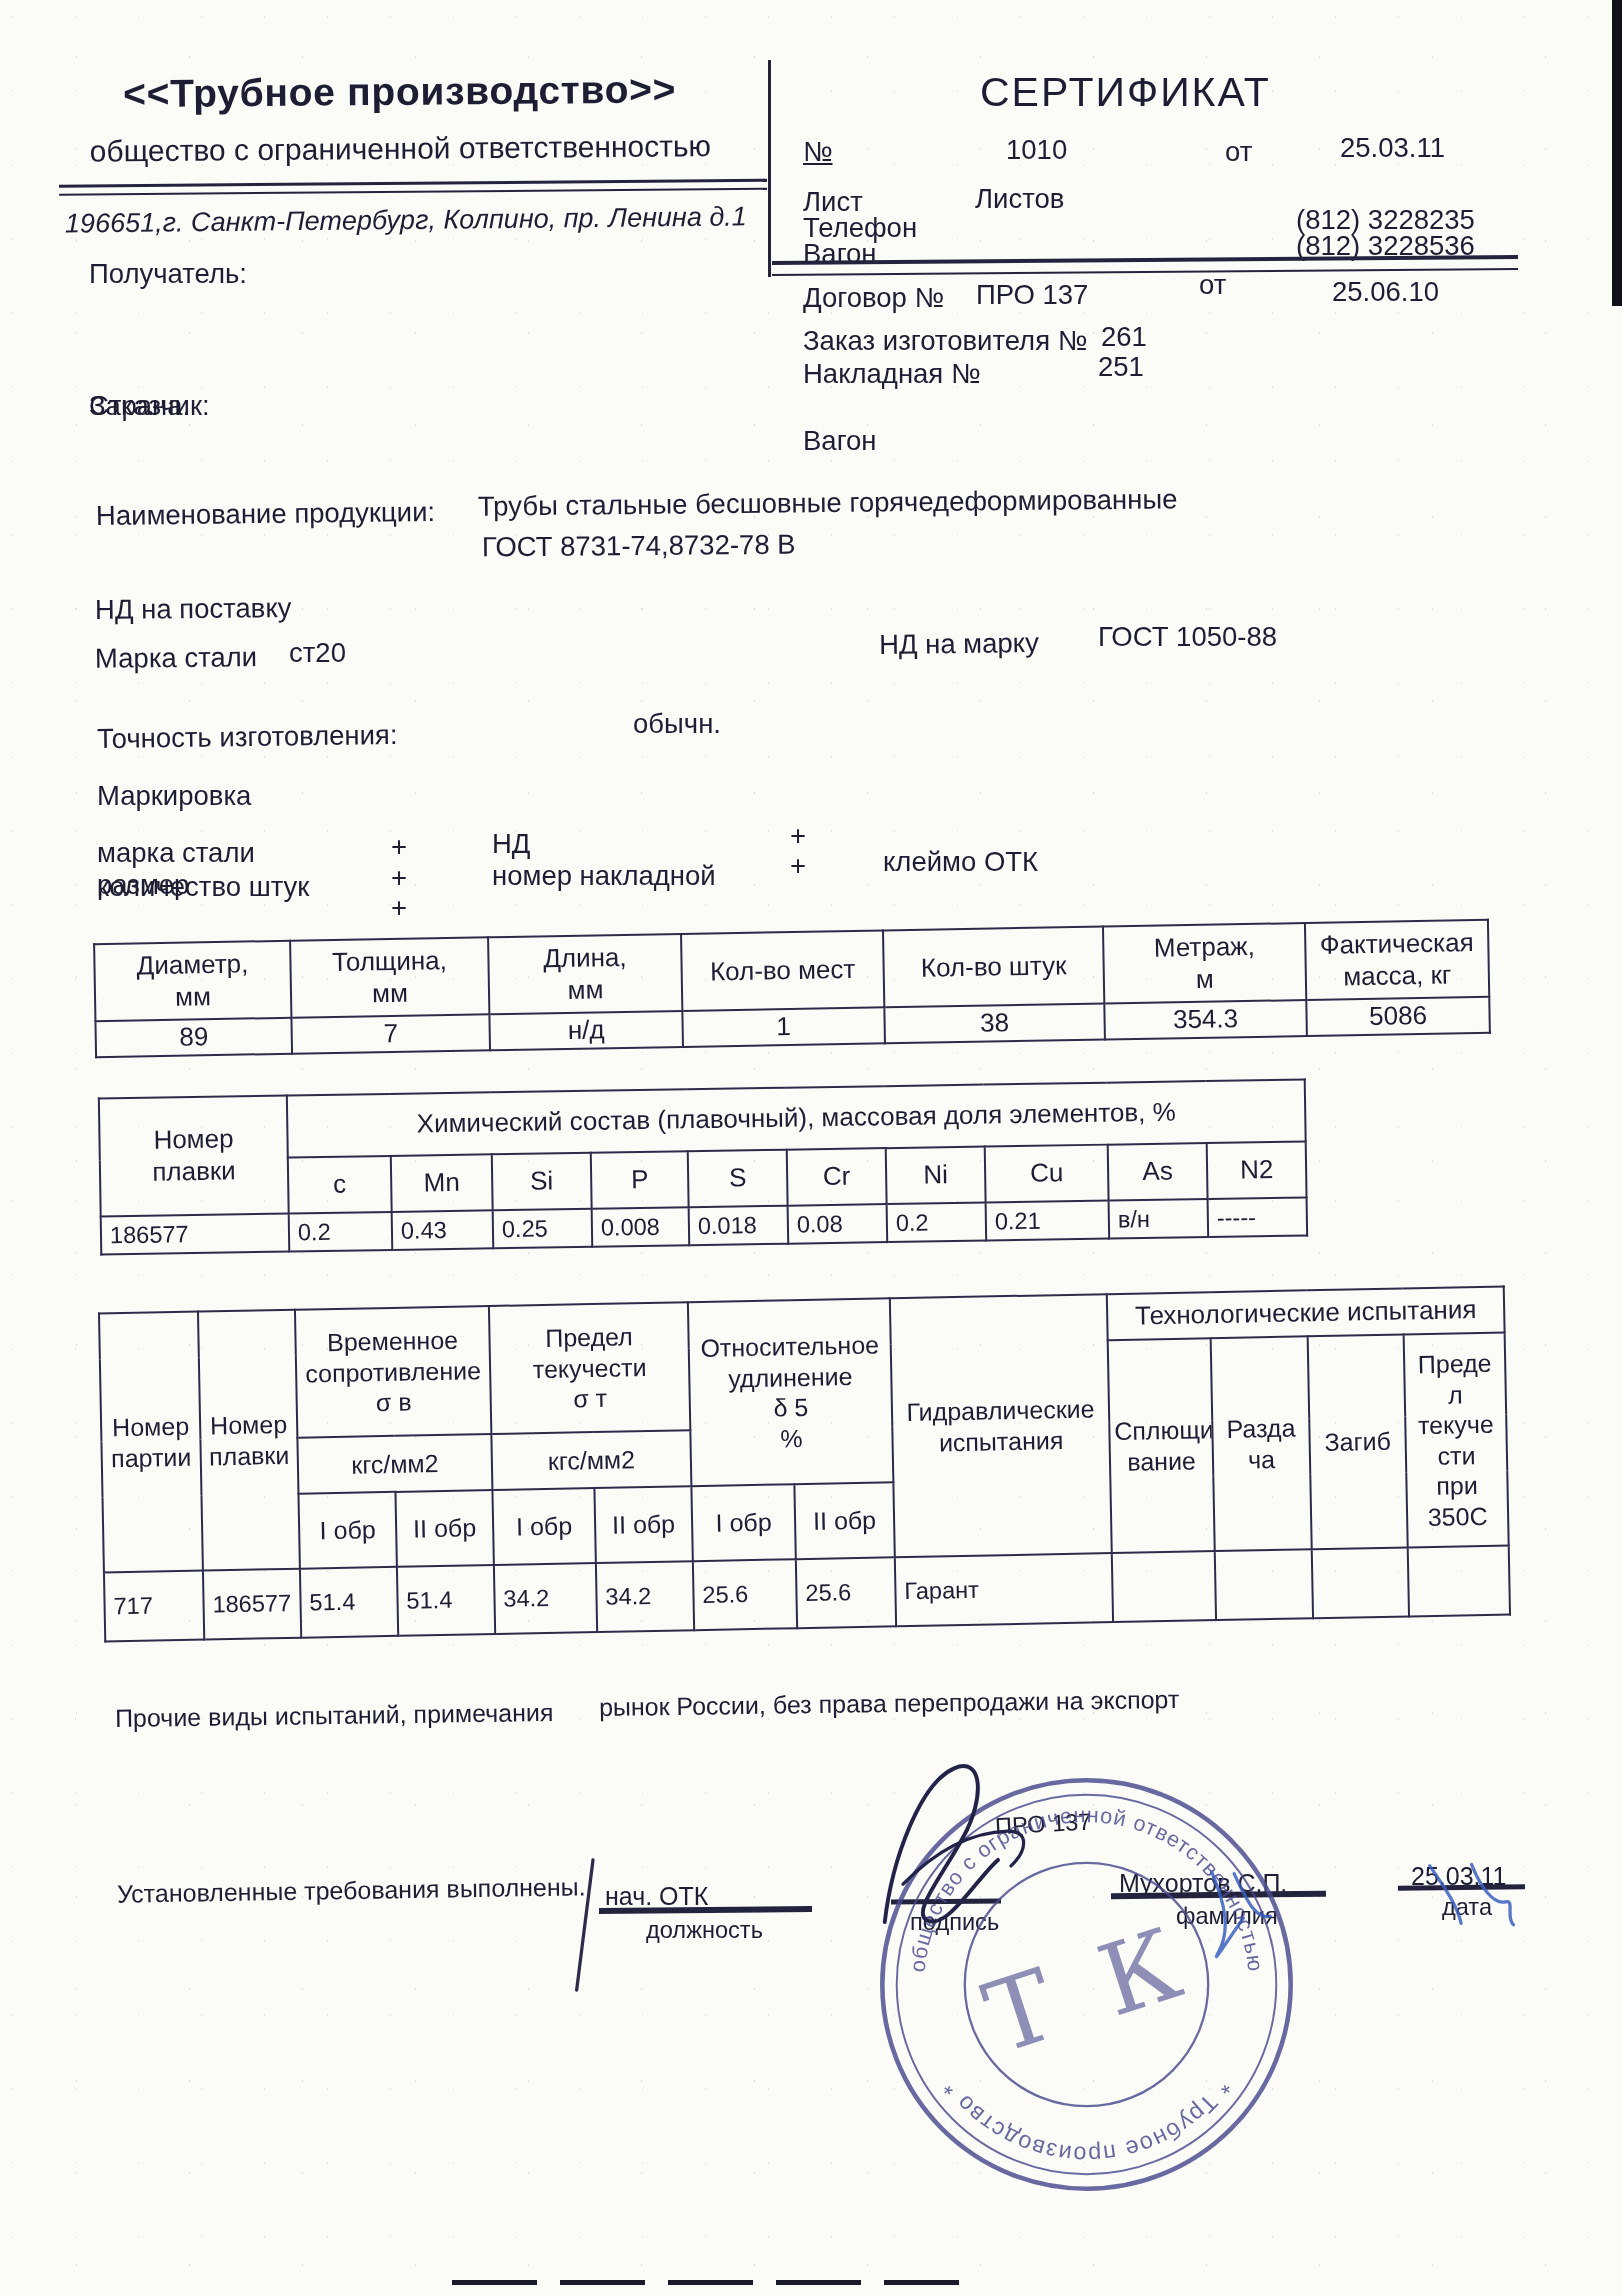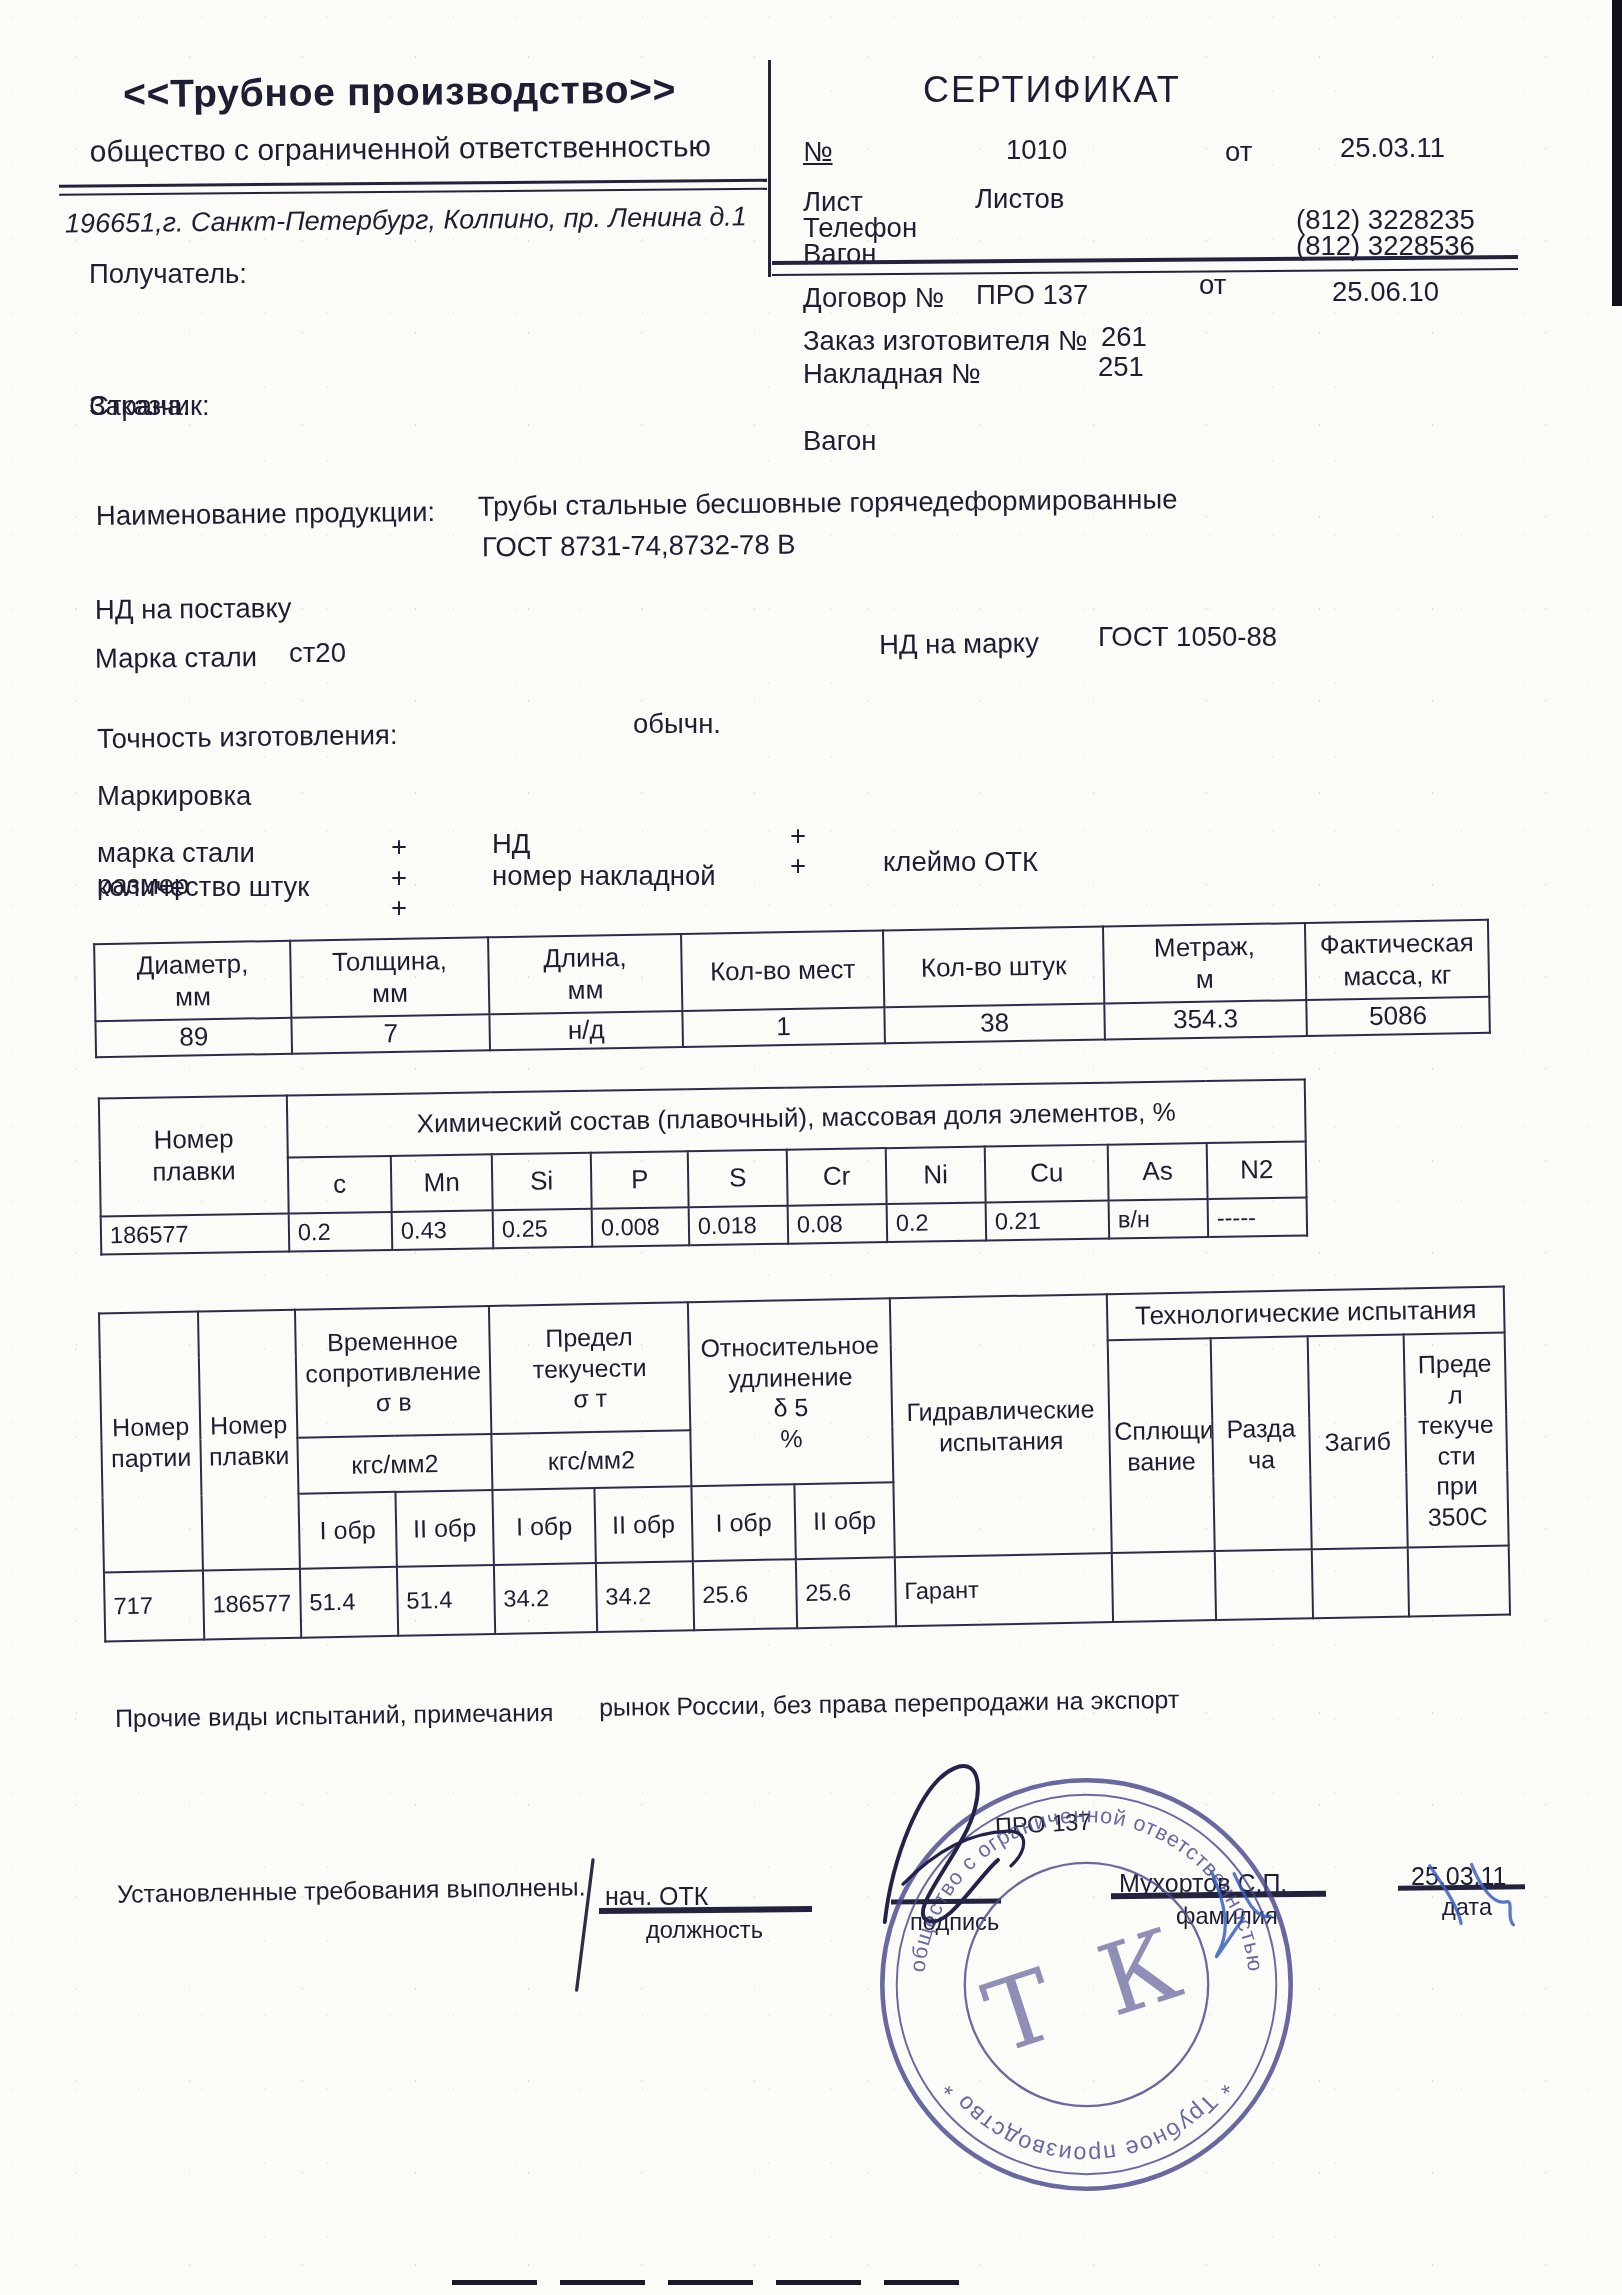--- a/index.html
+++ b/index.html
@@ -36,21 +36,21 @@
     <div class="abs rule" style="left:59px;top:194px;width:708px;height:2px;"></div>
   </div>
 
   <div class="abs rule" style="left:768px;top:60px;width:2.6px;height:217px;"></div>
 
   <div class="abs ital" style="left:65px;top:205px;font-size:27px;transform:rotate(-0.6deg);">196651,г. Санкт-Петербург, Колпино, пр. Ленина д.1</div>
   <div class="abs t42" style="left:89px;top:257px;">Получатель:</div>
   <div class="abs t42" style="left:89px;top:357px;margin-top:32px;">Страна:</div>
   <div class="abs t42" style="left:89px;top:389px;">Заказчик:</div>
 
-  <div class="abs" style="left:923px;top:69px;font-size:36px;font-weight:500;letter-spacing:2px;">СЕРТИФИКАТ</div>
+  <div class="abs" style="left:980px;top:69px;font-size:41px;font-weight:500;letter-spacing:2px;">СЕРТИФИКАТ</div>
   <div class="abs t42" style="left:803px;top:135px;text-decoration:underline;">№</div>
   <div class="abs t42" style="left:1006px;top:133px;">1010</div>
   <div class="abs t42" style="left:1225px;top:135px;">от</div>
   <div class="abs t42" style="left:1340px;top:131px;">25.03.11</div>
   <div class="abs t42" style="left:803px;top:185px;">Лист</div>
   <div class="abs t42" style="left:975px;top:182px;">Листов</div>
   <div class="abs t42" style="left:803px;top:211px;">Телефон</div>
   <div class="abs t42" style="left:1296px;top:203px;">(812) 3228235</div>
   <div class="abs t42" style="left:803px;top:237px;">Вагон</div>
   <div class="abs t42" style="left:1296px;top:229px;">(812) 3228536</div>

